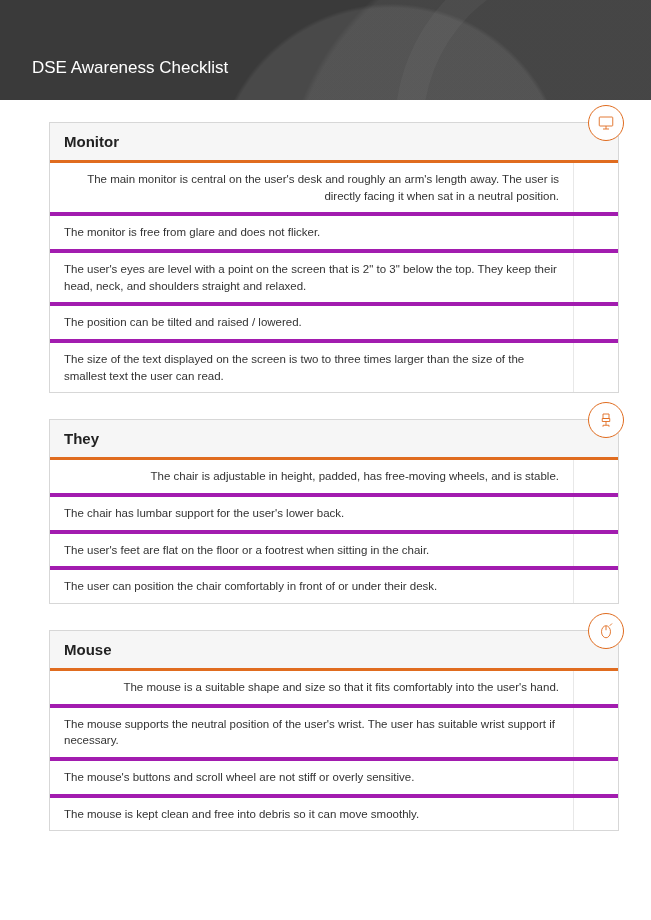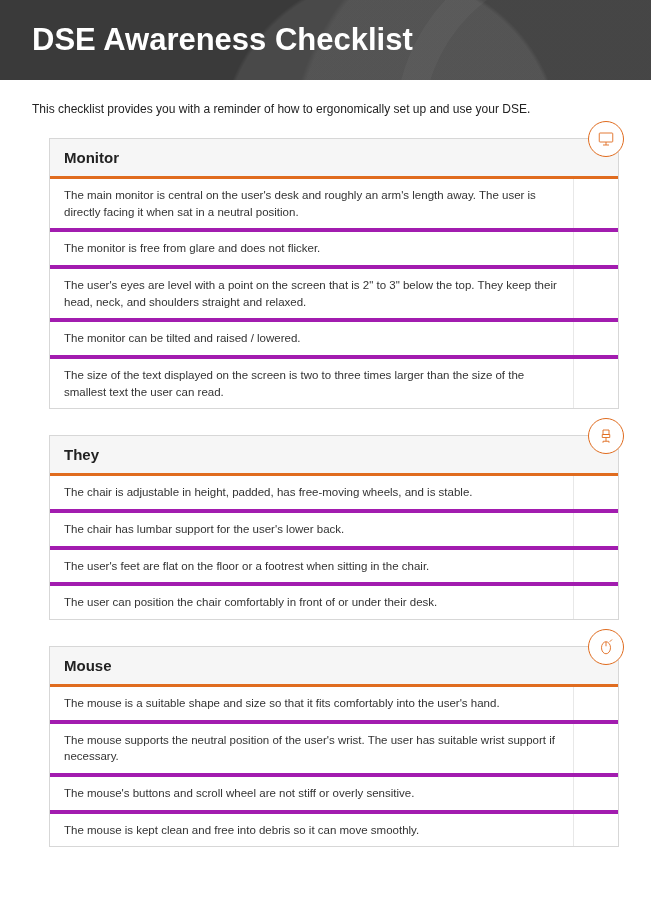--- a/index.html
+++ b/index.html
@@ -22,24 +22,25 @@
     content: "";
     position: absolute;
     right: -120px;
     top: -60px;
     width: 320px;
     height: 320px;
     border: 28px solid rgba(255,255,255,0.04);
     border-radius: 50%;
   }
   .header h1 {
-    font-size: 31px;
-    font-weight: 700;
+    font-size: 17px;
+    font-weight: 400;
     position: relative;
     z-index: 2;
+    margin-top: 36px;
   }
   .content {
     padding: 22px 32px 12px;
   }
   .intro {
     font-size: 12px;
     color: #222;
     margin-bottom: 22px;
   }
   .section {
@@ -77,42 +78,41 @@
     width: 18px;
     height: 18px;
     stroke: #e06c1f;
     fill: none;
     stroke-width: 1.2;
   }
   .row {
     display: flex;
     border-top: 4px solid #a21caf;
   }
-  .row:first-child { border-top: none; }
+  .row:first-child { border-top: none; text-align: right; }
   .row-text {
     flex: 1;
     padding: 8px 14px;
     font-size: 11.5px;
     color: #333;
     line-height: 1.45;
     border-right: 1px solid #e8e8e8;
   }
   .row-check {
     width: 44px;
   }
 </style>
 </head>
 <body>
 
 <div class="header">
   <h1>DSE Awareness Checklist</h1>
 </div>
 
 <div class="content">
-  <p class="intro">This checklist provides you with a reminder of how to ergonomically set up and use your DSE.</p>
 
   <div class="section">
     <div class="icon-circle">
       <svg viewBox="0 0 24 24">
           <rect x="3" y="4" width="18" height="12" rx="1"></rect>
           <line x1="8" y1="20" x2="16" y2="20"></line>
           <line x1="12" y1="16" x2="12" y2="20"></line>
         </svg>
     </div>
     <div class="section-header">
@@ -125,21 +125,21 @@
         </div>
       <div class="row">
           <div class="row-text">The monitor is free from glare and does not flicker.</div>
           <div class="row-check"></div>
         </div>
       <div class="row">
           <div class="row-text">The user's eyes are level with a point on the screen that is 2" to 3" below the top. They keep their head, neck, and shoulders straight and relaxed.</div>
           <div class="row-check"></div>
         </div>
       <div class="row">
-          <div class="row-text">The monitor can be tilted and raised / lowered.</div>
+          <div class="row-text">The position can be tilted and raised / lowered.</div>
           <div class="row-check"></div>
         </div>
       <div class="row">
           <div class="row-text">The size of the text displayed on the screen is two to three times larger than the size of the smallest text the user can read.</div>
           <div class="row-check"></div>
         </div>
     </div>
   </div>
 
   <div class="section">

